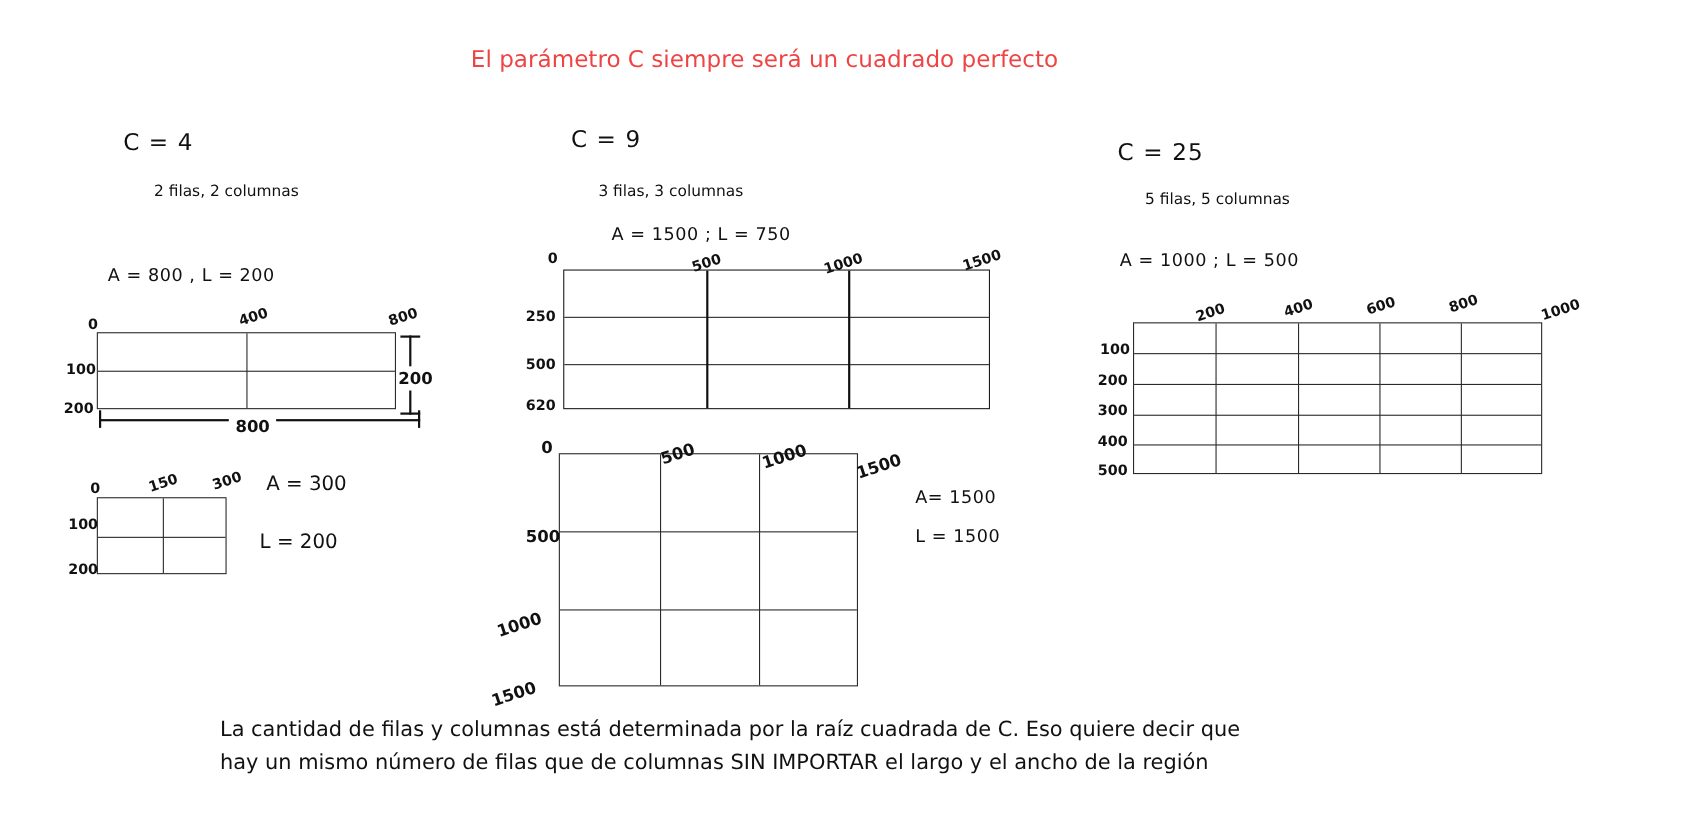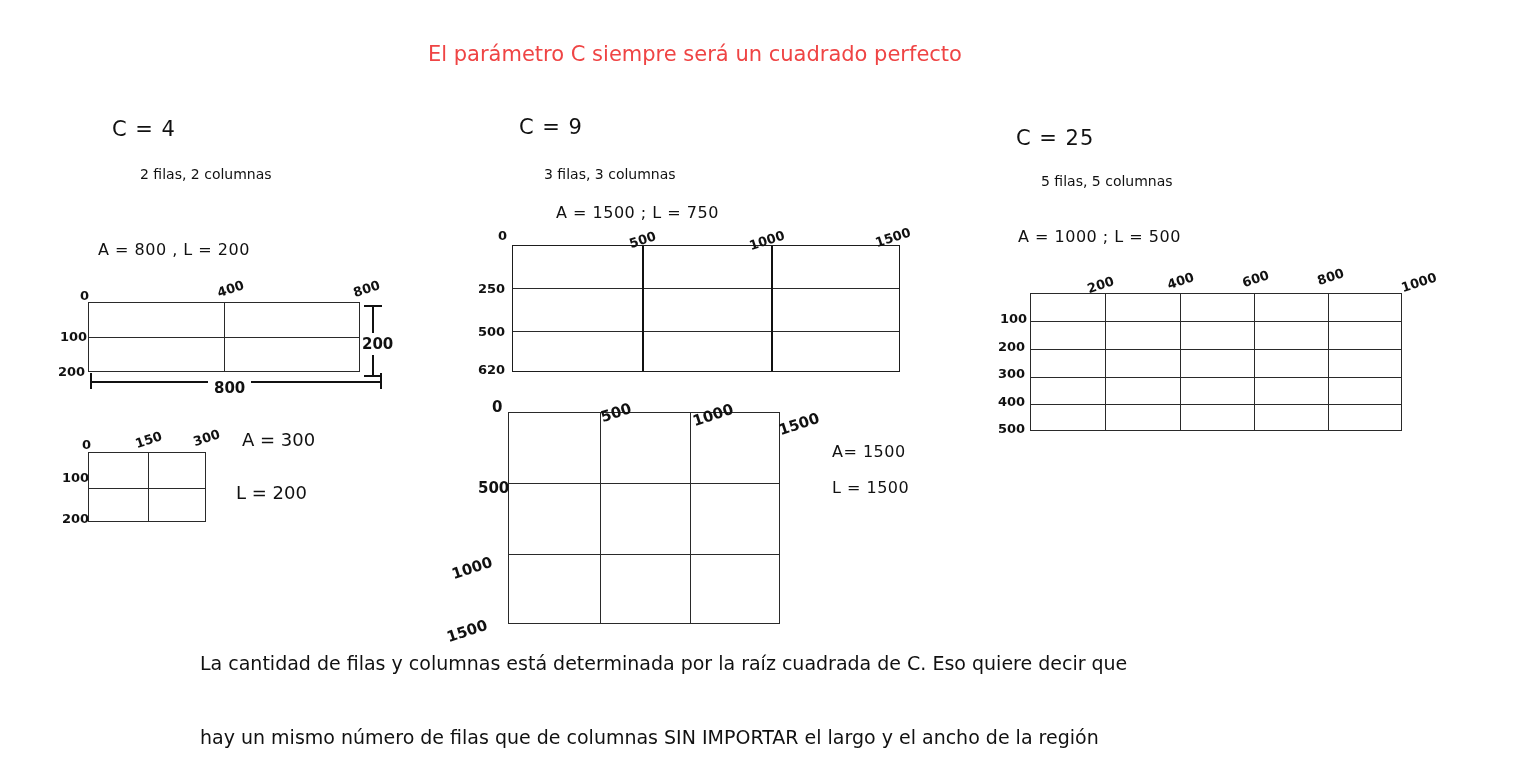--- a/index.html
+++ b/index.html
@@ -172,13 +172,13 @@
 <div class="abs axis-label rot" style="left:1245px; top:275px;">600</div>
 <div class="abs axis-label rot" style="left:1320px; top:273px;">800</div>
 <div class="abs axis-label rot" style="left:1404px; top:280px;">1000</div>
 <div class="abs axis-label" style="left:1000px; top:311px;">100</div>
 <div class="abs axis-label" style="left:998px; top:339px;">200</div>
 <div class="abs axis-label" style="left:998px; top:366px;">300</div>
 <div class="abs axis-label" style="left:998px; top:394px;">400</div>
 <div class="abs axis-label" style="left:998px; top:421px;">500</div>
 
 <div class="abs footer-text" style="left:200px; top:648px;">La cantidad de filas y columnas está determinada por la raíz cuadrada de C. Eso quiere decir que</div>
-<div class="abs footer-text" style="left:200px; top:678px;margin-top:44px;">hay un mismo número de filas que de columnas SIN IMPORTAR el largo y el ancho de la región</div>
+<div class="abs footer-text" style="left:200px; top:678px;">hay un mismo número de filas que de columnas SIN IMPORTAR el largo y el ancho de la región</div>
 
 </body></html>

